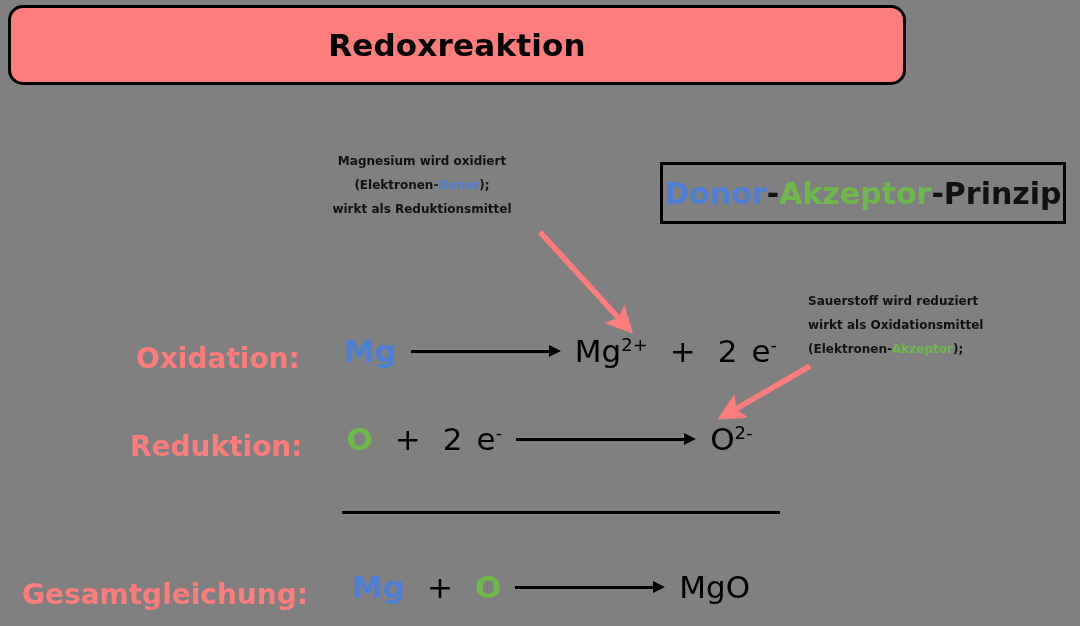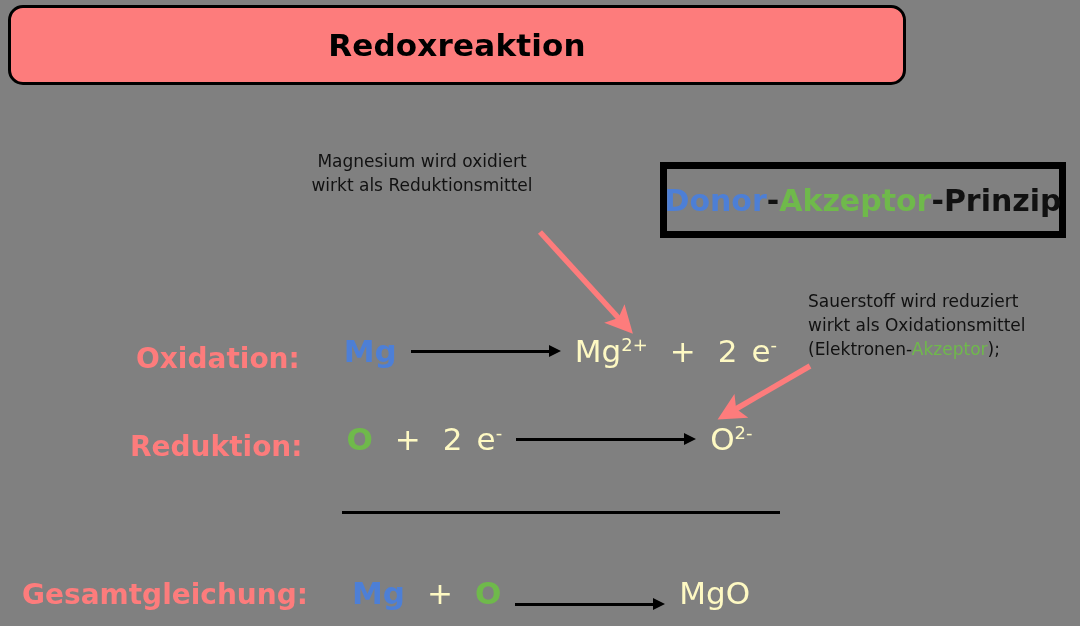--- a/index.html
+++ b/index.html
@@ -35,22 +35,22 @@
     font-size: 31px;
     font-weight: bold;
     color: #000000;
     letter-spacing: 0.2px;
   }
 
   
   .note {
     position: absolute;
     color: #111111;
-    font-size: 17px;
-    font-weight: normal;
+    font-size: 12px;
+    font-weight: bold;
     line-height: 24px;
     white-space: nowrap;
   }
   #note-oxidation {
     left: 302px;
     top: 149px;
     text-align: center;
     width: 240px;
   }
   #note-reduction {
@@ -61,23 +61,23 @@
   }
   .kw-donor   { color: #4d7fd6; }
   .kw-akzeptor{ color: #6fb94b; }
 
   
   #principle-box {
     position: absolute;
     left: 660px;
     top: 162px;
     width: 406px;
-    height: 76px;
+    height: 62px;
     box-sizing: border-box;
-    border: 7px solid #000000;
+    border: 3px solid #000000;
     background: transparent;
     display: flex;
     align-items: center;
     justify-content: center;
   }
   #principle-box .pr {
     font-size: 30px;
     font-weight: bold;
     white-space: nowrap;
   }
@@ -93,21 +93,21 @@
     align-items: center;
     white-space: nowrap;
   }
   .eq-label {
     color: #fd7c7c;
     font-size: 28px;
     font-weight: bold;
     margin-top: 16px;
   }
   .eq-term {
-    color: #fef9c3;
+    color: #000000;
     font-size: 31px;
     font-weight: normal;
   }
   .eq-term.mg  { color: #4d7fd6; font-weight: bold; }
   .eq-term.ox  { color: #6fb94b; font-weight: bold; }
   .eq-term sup { font-size: 0.58em; vertical-align: super; }
 
   
   .rxn-arrow {
     position: relative;
@@ -128,21 +128,21 @@
     top: 1px;
     width: 0;
     height: 0;
     border-top: 6.5px solid transparent;
     border-bottom: 6.5px solid transparent;
     border-left: 12px solid #000000;
   }
 
   #row-oxidation        { left: 136px; top: 326px; }
   #row-reduktion        { left: 130px; top: 414px; text-align: center; }
-  #row-gesamtgleichung  { left: 22px;  top: 562px; align-items: flex-end; }
+  #row-gesamtgleichung  { left: 22px;  top: 562px; }
 
   .gap-sm { display:inline-block; width: 14px; }
   .gap-md { display:inline-block; width: 22px; }
   .gap-lg { display:inline-block; width: 44px; }
 
   
   #sum-rule {
     position: absolute;
     left: 342px;
     top: 511px;
@@ -165,20 +165,21 @@
 <body>
 
 <div id="canvas">
 
   <div id="title-banner">
     <span id="title-text">Redoxreaktion</span>
   </div>
 
   <div class="note" id="note-oxidation">
     <div>Magnesium wird oxidiert</div>
+    <div><span>(Elektronen-</span><span class="kw-donor">Donor</span><span>);</span></div>
     <div>wirkt als Reduktionsmittel</div>
   </div>
 
   <div class="note" id="note-reduction">
     <div>Sauerstoff wird reduziert</div>
     <div>wirkt als Oxidationsmittel</div>
     <div><span>(Elektronen-</span><span class="kw-akzeptor">Akzeptor</span><span>);</span></div>
   </div>
 
   <div id="principle-box">

